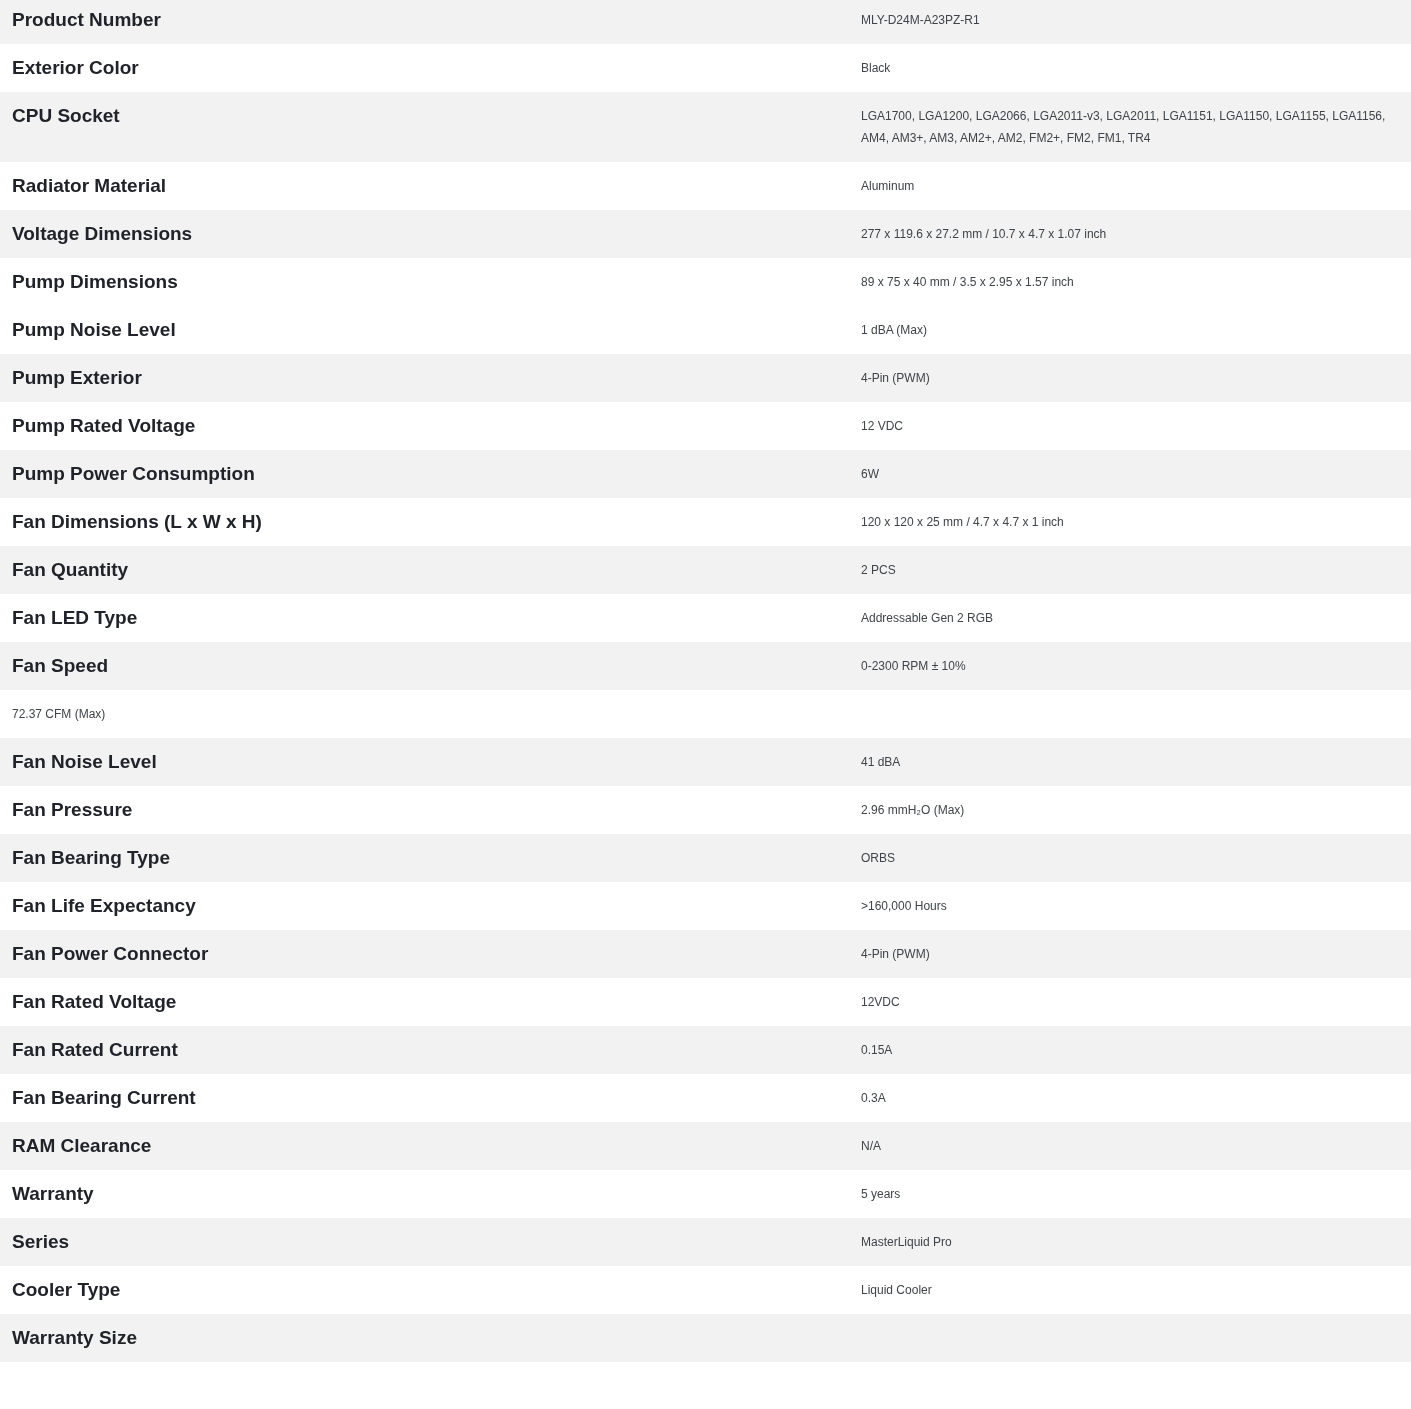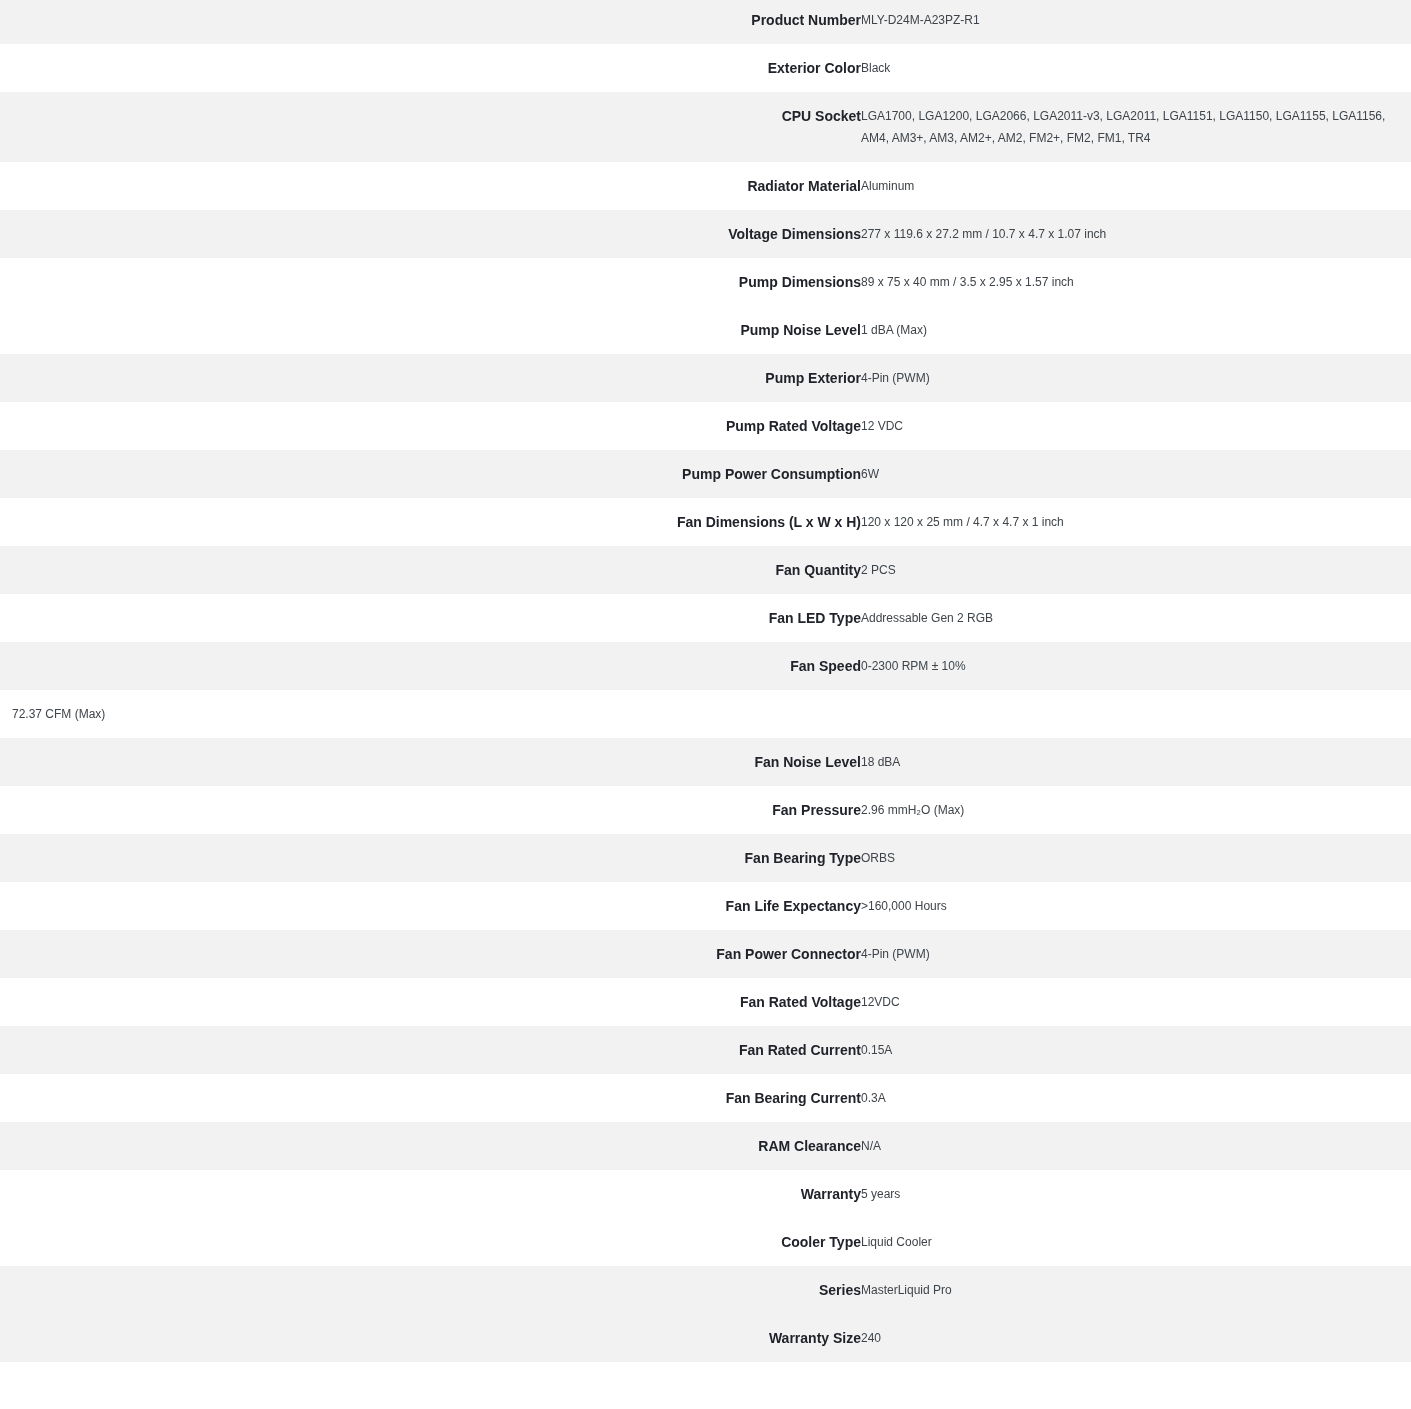--- a/index.html
+++ b/index.html
@@ -23,25 +23,24 @@
     box-sizing: border-box;
     min-height: 48px;
     padding: 13px 12px 13px 12px;
     background: var(--row-bg, #ffffff);
   }
   .spec-row.alt {
     background: var(--row-alt-bg, #f2f2f2);
   }
   .spec-label {
     flex: 0 0 849px;
-    font-size: 14px;
+    font-size: 19px;
     line-height: 22px;
     font-weight: 700;
     color: var(--label-text, #20242a);
-    text-align: right;
   }
   .spec-value {
     flex: 1 1 auto;
     font-size: 12px;
     line-height: 22px;
     font-weight: 400;
     color: var(--value-text, #3e4449);
     padding-right: 2px;
   }
 </style>
@@ -119,21 +118,21 @@
     <div class="spec-label">Fan Speed</div>
     <div class="spec-value">0-2300 RPM ± 10%</div>
   </div>
 
   <div class="spec-row">
     <div class="spec-value">72.37 CFM (Max)</div>
   </div>
 
   <div class="spec-row alt">
     <div class="spec-label">Fan Noise Level</div>
-    <div class="spec-value">18 dBA</div>
+    <div class="spec-value">41 dBA</div>
   </div>
 
   <div class="spec-row">
     <div class="spec-label">Fan Pressure</div>
     <div class="spec-value">2.96 mmH₂O (Max)</div>
   </div>
 
   <div class="spec-row alt">
     <div class="spec-label">Fan Bearing Type</div>
     <div class="spec-value">ORBS</div>
@@ -167,27 +166,26 @@
   <div class="spec-row alt">
     <div class="spec-label">RAM Clearance</div>
     <div class="spec-value">N/A</div>
   </div>
 
   <div class="spec-row">
     <div class="spec-label">Warranty</div>
     <div class="spec-value">5 years</div>
   </div>
 
+  <div class="spec-row alt">
+    <div class="spec-label">Series</div>
+    <div class="spec-value">MasterLiquid Pro</div>
+  </div>
+
   <div class="spec-row">
     <div class="spec-label">Cooler Type</div>
     <div class="spec-value">Liquid Cooler</div>
   </div>
 
   <div class="spec-row alt">
-    <div class="spec-label">Series</div>
-    <div class="spec-value">MasterLiquid Pro</div>
-  </div>
-
-  <div class="spec-row alt">
     <div class="spec-label">Warranty Size</div>
-    <div class="spec-value">240</div>
   </div>
 </div>
 
 </body></html>

